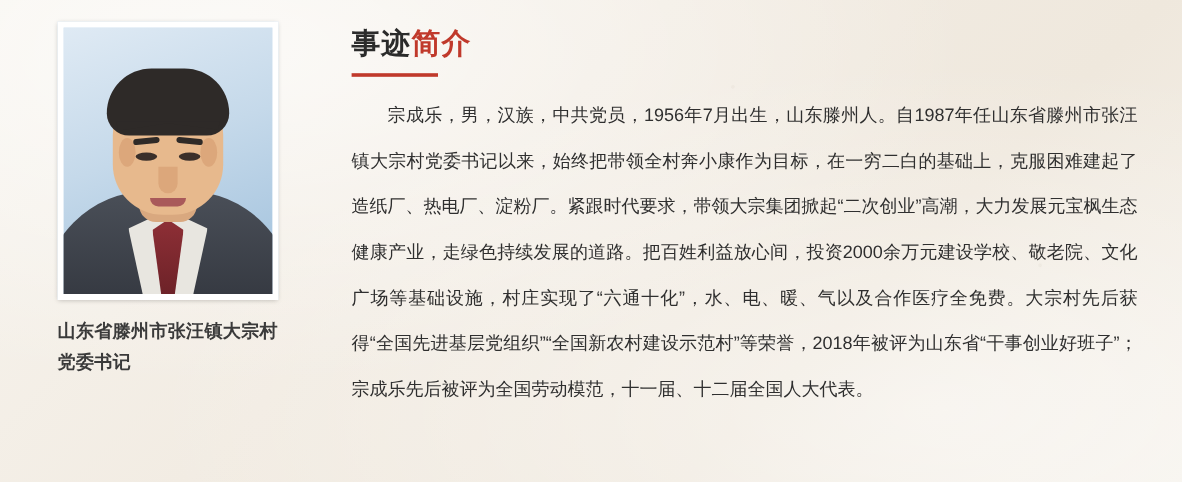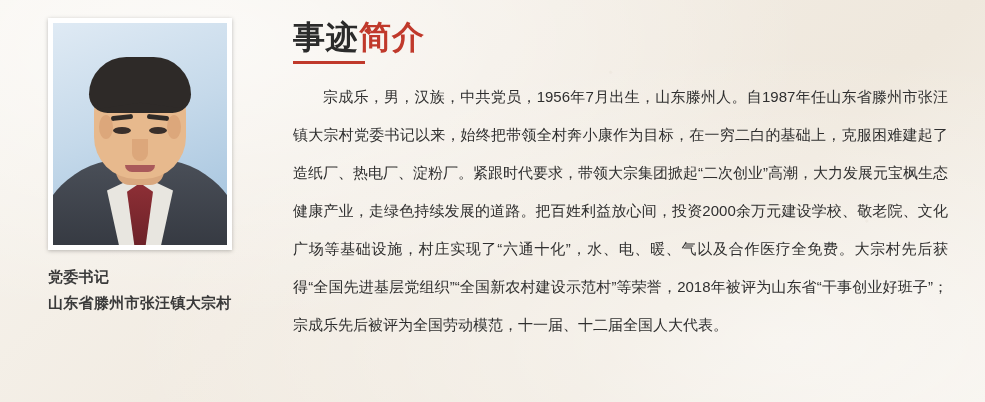--- a/index.html
+++ b/index.html
@@ -192,21 +192,21 @@
     letter-spacing: .3px;
   }
 
   .content {
     position: absolute;
     left: 293px;
     top: 22px;
     right: 24px;
   }
   .heading {
-    font-size: 32px;
+    font-size: 24px;
     font-weight: bold;
     line-height: 30px;
     letter-spacing: 1px;
     margin: 0;
   }
   .heading .h-dark { color: #2b2b2b; }
   .heading .h-red { color: #c0392b; }
   .rule {
     width: 72px;
     height: 3px;
@@ -243,22 +243,22 @@
         <div class="hair"></div>
         <div class="brow-l"></div>
         <div class="brow-r"></div>
         <div class="eye-l"></div>
         <div class="eye-r"></div>
         <div class="nose"></div>
         <div class="mouth"></div>
       </div>
     </div>
     <div class="caption">
+      <div>山东省滕州市张汪镇大宗村</div>
       <div>党委书记</div>
-      <div>山东省滕州市张汪镇大宗村</div>
     </div>
   </div>
 
   <div class="content">
     <h1 class="heading">
       <span class="h-dark">事迹</span><span class="h-red">简介</span>
     </h1>
     <div class="rule"></div>
     <p class="body-text">宗成乐，男，汉族，中共党员，1956年7月出生，山东滕州人。自1987年任山东省滕州市张汪镇大宗村党委书记以来，始终把带领全村奔小康作为目标，在一穷二白的基础上，克服困难建起了造纸厂、热电厂、淀粉厂。紧跟时代要求，带领大宗集团掀起“二次创业”高潮，大力发展元宝枫生态健康产业，走绿色持续发展的道路。把百姓利益放心间，投资2000余万元建设学校、敬老院、文化广场等基础设施，村庄实现了“六通十化”，水、电、暖、气以及合作医疗全免费。大宗村先后获得“全国先进基层党组织”“全国新农村建设示范村”等荣誉，2018年被评为山东省“干事创业好班子”；宗成乐先后被评为全国劳动模范，十一届、十二届全国人大代表。</p>
   </div>

